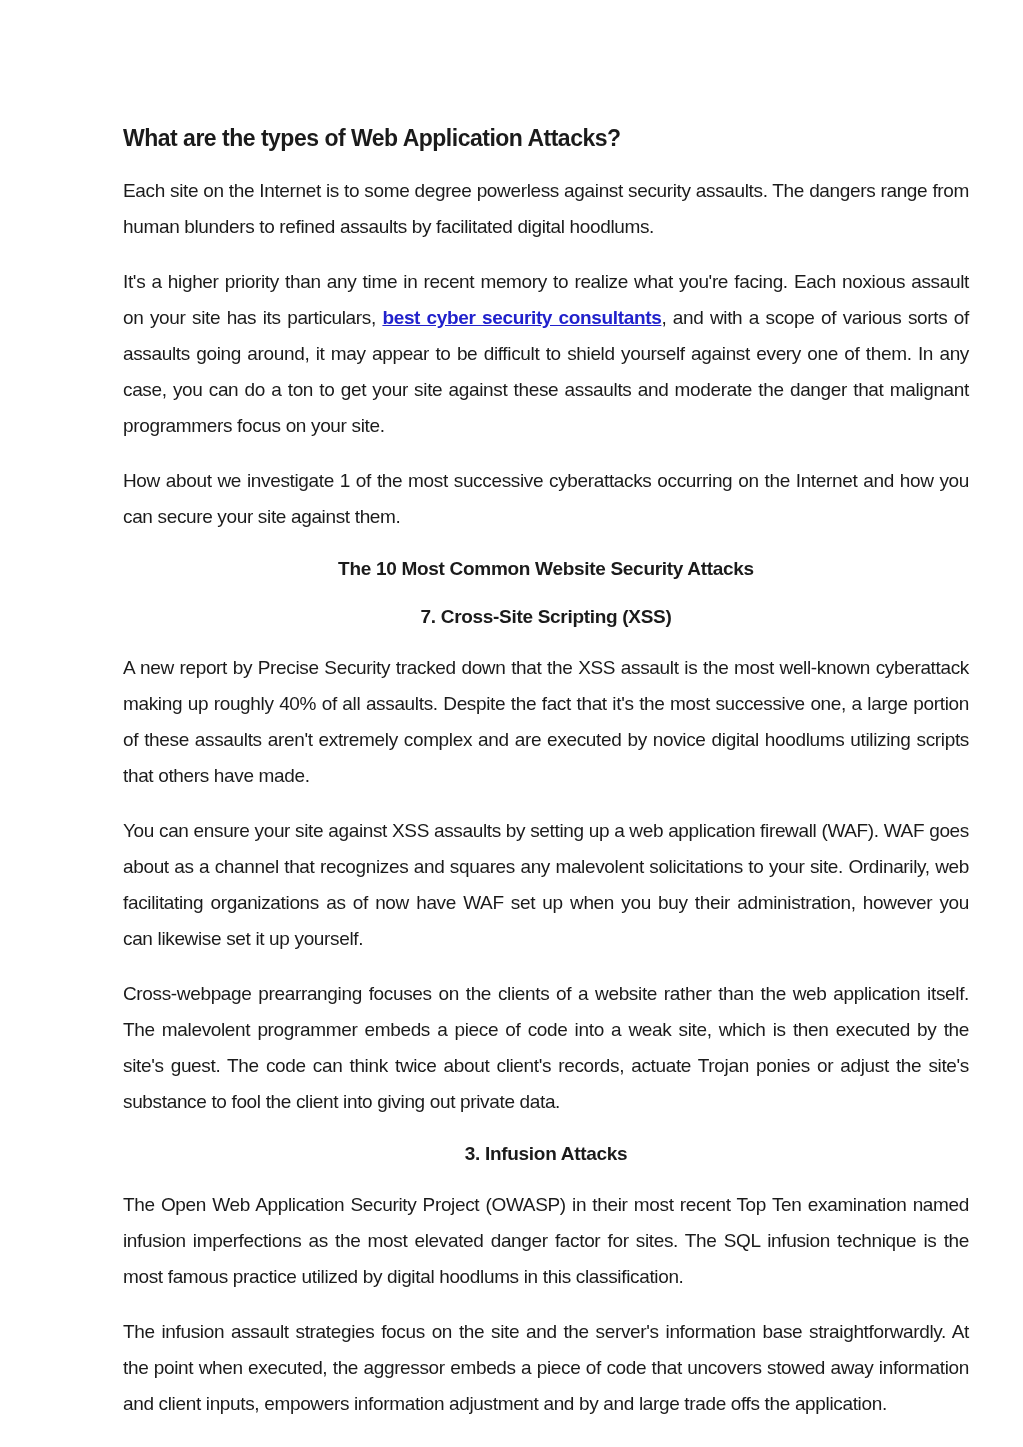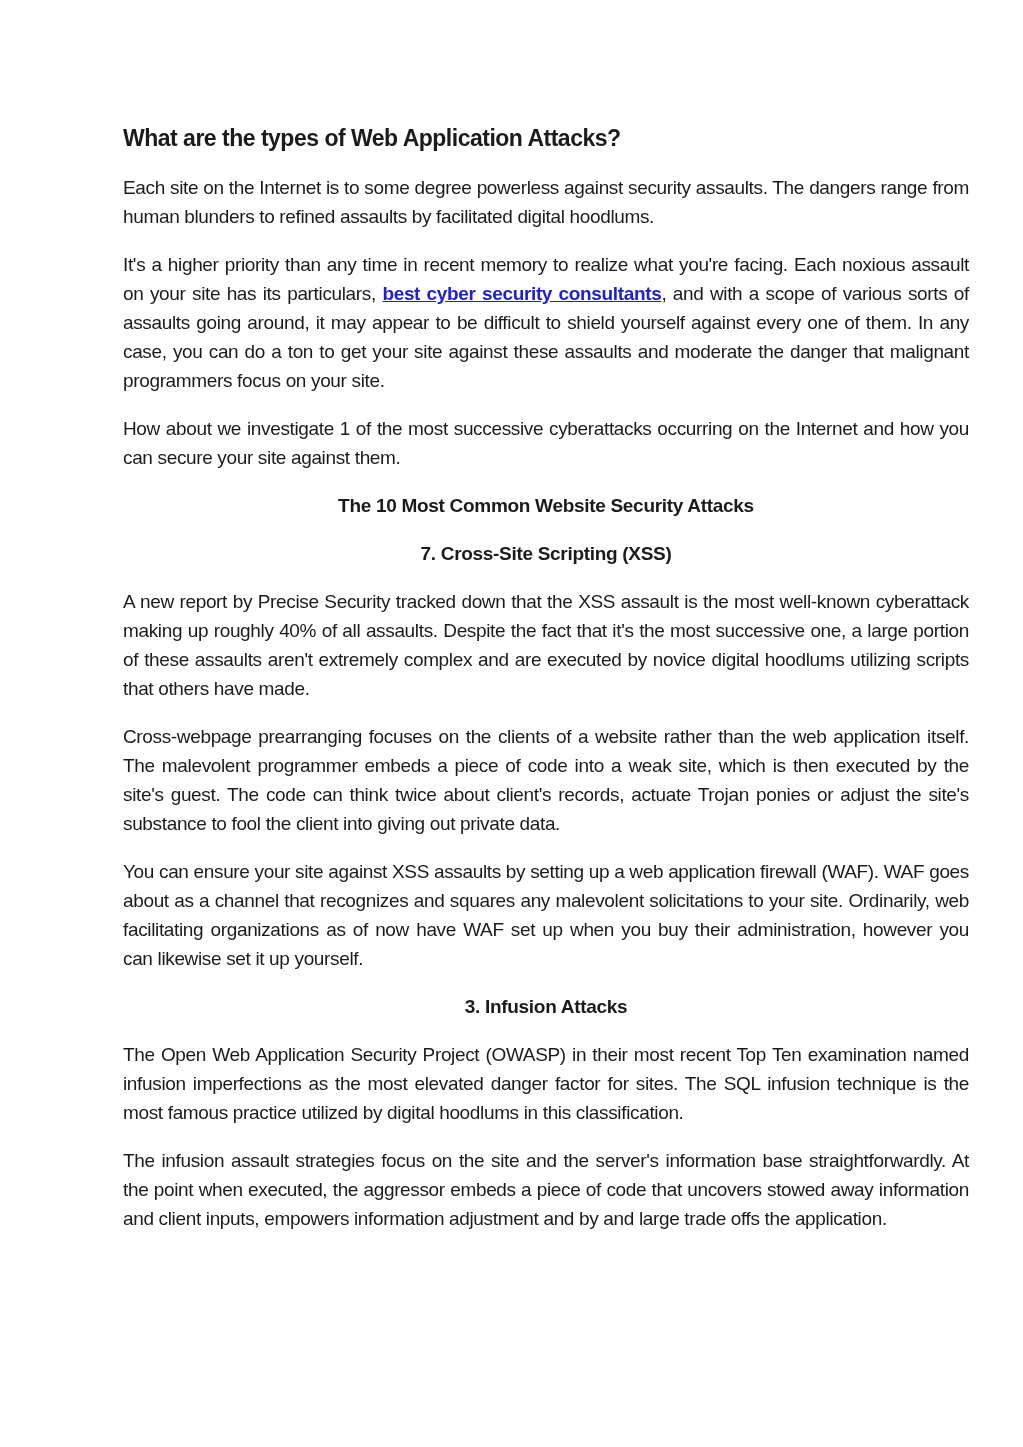--- a/index.html
+++ b/index.html
@@ -25,21 +25,21 @@
     font-size: 23px;
     font-weight: bold;
     line-height: 31px;
     letter-spacing: -0.5px;
     margin: 0 0 19px 0;
     color: #1b1b1b;
     text-align: left;
   }
   .para {
     font-size: 19px;
-    line-height: 29px;
+    line-height: 36px;
     letter-spacing: -0.35px;
     text-align: justify;
     margin: 0 0 19px 0;
     color: #1b1b1b;
   }
   .para:last-child {
     margin-bottom: 0;
   }
   .heading {
     font-size: 19px;
@@ -69,23 +69,23 @@
   <p class="para"><span>It's a higher priority than any time in recent memory to realize what you're facing. Each noxious assault on your site has its particulars, </span><a class="doc-link" href="#">best cyber security consultants</a><span>, and with a scope of various sorts of assaults going around, it may appear to be difficult to shield yourself against every one of them. In any case, you can do a ton to get your site against these assaults and moderate the danger that malignant programmers focus on your site.</span></p>
 
   <p class="para">How about we investigate 1 of the most successive cyberattacks occurring on the Internet and how you can secure your site against them.</p>
 
   <h2 class="heading">The 10 Most Common Website Security Attacks</h2>
 
   <h3 class="heading">7. Cross-Site Scripting (XSS)</h3>
 
   <p class="para">A new report by Precise Security tracked down that the XSS assault is the most well-known cyberattack making up roughly 40% of all assaults. Despite the fact that it's the most successive one, a large portion of these assaults aren't extremely complex and are executed by novice digital hoodlums utilizing scripts that others have made.</p>
 
+  <p class="para">You can ensure your site against XSS assaults by setting up a web application firewall (WAF). WAF goes about as a channel that recognizes and squares any malevolent solicitations to your site. Ordinarily, web facilitating organizations as of now have WAF set up when you buy their administration, however you can likewise set it up yourself.</p>
+
   <p class="para">Cross-webpage prearranging focuses on the clients of a website rather than the web application itself. The malevolent programmer embeds a piece of code into a weak site, which is then executed by the site's guest. The code can think twice about client's records, actuate Trojan ponies or adjust the site's substance to fool the client into giving out private data.</p>
-
-  <p class="para">You can ensure your site against XSS assaults by setting up a web application firewall (WAF). WAF goes about as a channel that recognizes and squares any malevolent solicitations to your site. Ordinarily, web facilitating organizations as of now have WAF set up when you buy their administration, however you can likewise set it up yourself.</p>
 
   <h3 class="heading">3. Infusion Attacks</h3>
 
   <p class="para">The Open Web Application Security Project (OWASP) in their most recent Top Ten examination named infusion imperfections as the most elevated danger factor for sites. The SQL infusion technique is the most famous practice utilized by digital hoodlums in this classification.</p>
 
   <p class="para">The infusion assault strategies focus on the site and the server's information base straightforwardly. At the point when executed, the aggressor embeds a piece of code that uncovers stowed away information and client inputs, empowers information adjustment and by and large trade offs the application.</p>
 
 </div>
 
 </body></html>

